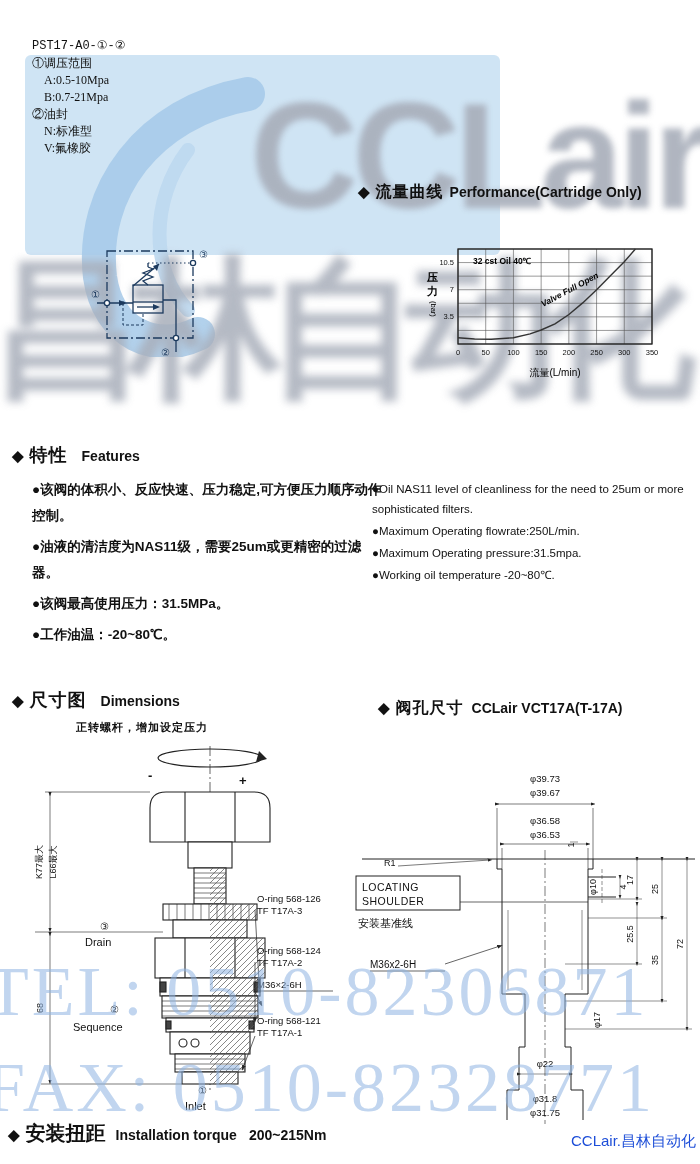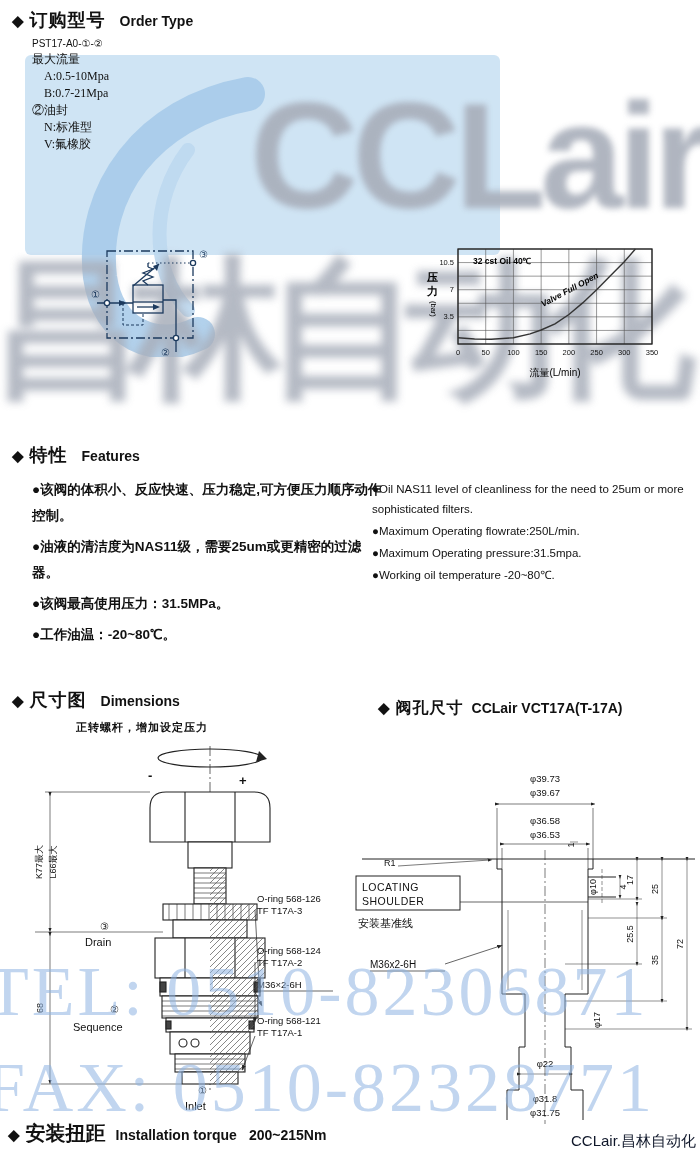--- a/index.html
+++ b/index.html
@@ -18,55 +18,52 @@
   .wm-fax{left:-14px;top:1048px;font-family:"Liberation Serif",serif;font-size:70px;
           color:#8fb4e2;letter-spacing:3px;opacity:.55;z-index:2;white-space:nowrap;pointer-events:none;}
   
   .c{z-index:1;}
   .sec-head{font-weight:bold;}
   .sec-head .cn{font-size:18px;letter-spacing:1px;}
   .sec-head .en{font-size:14px;margin-left:14px;}
   .marker{font-size:15px;margin-right:6px;}
   .order-lines{font-family:"DejaVu Sans Mono",monospace;font-size:12px;line-height:17px;}
   .order-lines .ind{padding-left:12px;font-family:Liberation Serif, serif;}
-  .model{font-family:Liberation Sans, sans-serif;font-size:10px;margin-bottom:2px;}
+  .model{font-family:Liberation Mono, monospace;font-size:12px;margin-bottom:2px;}
   .feat-cn{width:352px;font-size:13.5px;font-weight:bold;line-height:26px;}
   .feat-cn div{margin-bottom:5px;}
   .feat-en{width:326px;font-size:11.5px;line-height:20px;}
   .feat-en div{margin-bottom:2px;}
   .note{font-size:11px;font-weight:bold;letter-spacing:1px;}
   .install{font-weight:bold;}
   .install .cn{font-size:20px;}
   .install .en{font-size:14px;margin-left:10px;}
   .install .val{font-size:14px;margin-left:12px;}
-  .footer-brand{left:478px;top:1132px;width:218px;font-size:15px;text-align:right;color:#0f172a;}
+  .footer-brand{left:478px;top:1132px;width:218px;font-size:15px;text-align:right;color:#1d4ed8;}
   svg text{font-family:"Liberation Sans",sans-serif;}
 </style>
 </head>
 <body>
 
 <div class="page">
 
   <div class="abs wm-rect"></div>
   <svg class="abs wm-swoosh" width="265" height="285" viewBox="0 0 265 285">
     <path d="M210,22 C110,40 52,120 62,205 C70,262 118,282 160,262" fill="none" stroke="#a4c9e9" stroke-width="34" stroke-linecap="round" opacity="0.85"></path>
     <path d="M150,78 C112,128 112,200 150,238" fill="none" stroke="#bcd8ef" stroke-width="14" stroke-linecap="round" opacity="0.9"></path>
   </svg>
   <div class="abs wm-cclair">CCLair</div>
   <div class="abs wm-cn">昌林自动化</div>
   <div class="abs wm-tel">TEL: 0510-82306871</div>
   <div class="abs wm-fax">FAX: 0510-82328771</div>
 
-  <div class="abs c sec-head" style="left:12px;top:8px;">
-    <span class="marker">◆</span><span class="cn">订购型号</span><span class="en">Order Type</span>
-  </div>
   <div class="abs c" style="left:32px;top:38px;">
     <div class="model">PST17-A0-①-②</div>
     <div class="order-lines">
-      <div>最大流量</div>
+      <div>①调压范围</div>
       <div class="ind">A:0.5-10Mpa</div>
       <div class="ind">B:0.7-21Mpa</div>
       <div>②油封</div>
       <div class="ind">N:标准型</div>
       <div class="ind">V:氟橡胶</div>
     </div>
   </div>
 
   <svg class="abs c" style="left:85px;top:240px;" width="255" height="155" viewBox="0 0 255 155">
     <g stroke="#1c3a5e" fill="none" stroke-width="1.3">
@@ -88,20 +85,23 @@
       <line x1="91" y1="98" x2="91" y2="112"></line>
       <circle cx="22" cy="63" r="2.6" fill="#fff"></circle>
       <circle cx="91" cy="98" r="2.6" fill="#fff"></circle>
       <circle cx="108" cy="23" r="2.6" fill="#fff"></circle>
     </g>
     <text x="6" y="58" font-size="10" fill="#1c3a5e">①</text>
     <text x="76" y="116" font-size="10" fill="#1c3a5e">②</text>
     <text x="114" y="18" font-size="10" fill="#1c3a5e">③</text>
   </svg>
 
+  <div class="abs c sec-head" style="left:358px;top:182px;">
+    <span class="marker">◆</span><span class="cn" style="font-size:16px;">流量曲线</span><span class="en" style="margin-left:6px;">Performance(Cartridge Only)</span>
+  </div>
   <svg id="perf-chart" class="abs c" style="left:415px;top:243px;" width="280" height="140" viewBox="0 0 280 140">
     <g id="chart-dyn" stroke="#555" stroke-width="0.6">
         <line x1="43" y1="6" x2="43" y2="101"></line>
         <line x1="70.71428571428571" y1="6" x2="70.71428571428571" y2="101"></line>
         <line x1="98.42857142857142" y1="6" x2="98.42857142857142" y2="101"></line>
         <line x1="126.14285714285714" y1="6" x2="126.14285714285714" y2="101"></line>
         <line x1="153.85714285714283" y1="6" x2="153.85714285714283" y2="101"></line>
         <line x1="181.57142857142858" y1="6" x2="181.57142857142858" y2="101"></line>
         <line x1="209.28571428571428" y1="6" x2="209.28571428571428" y2="101"></line>
         <line x1="237" y1="6" x2="237" y2="101"></line>

